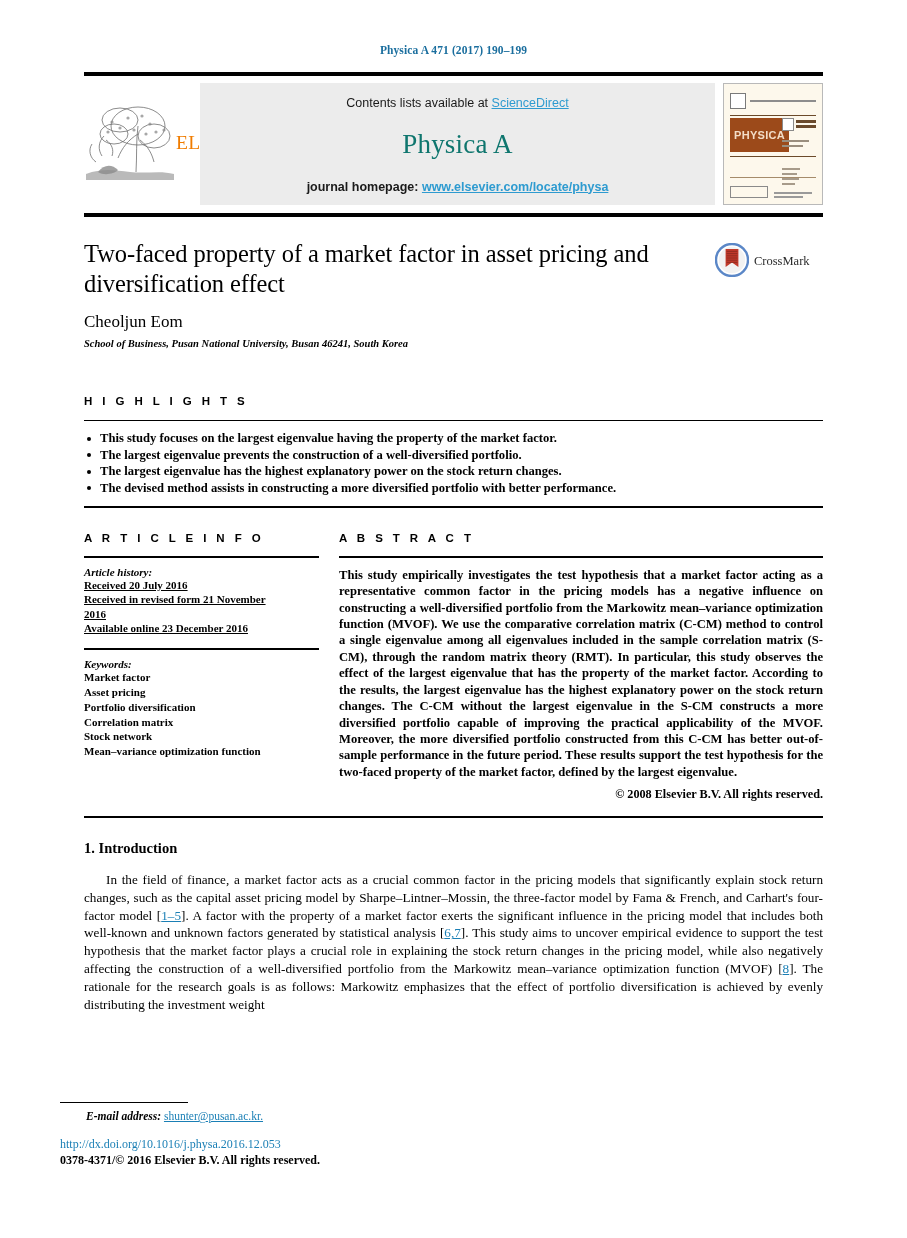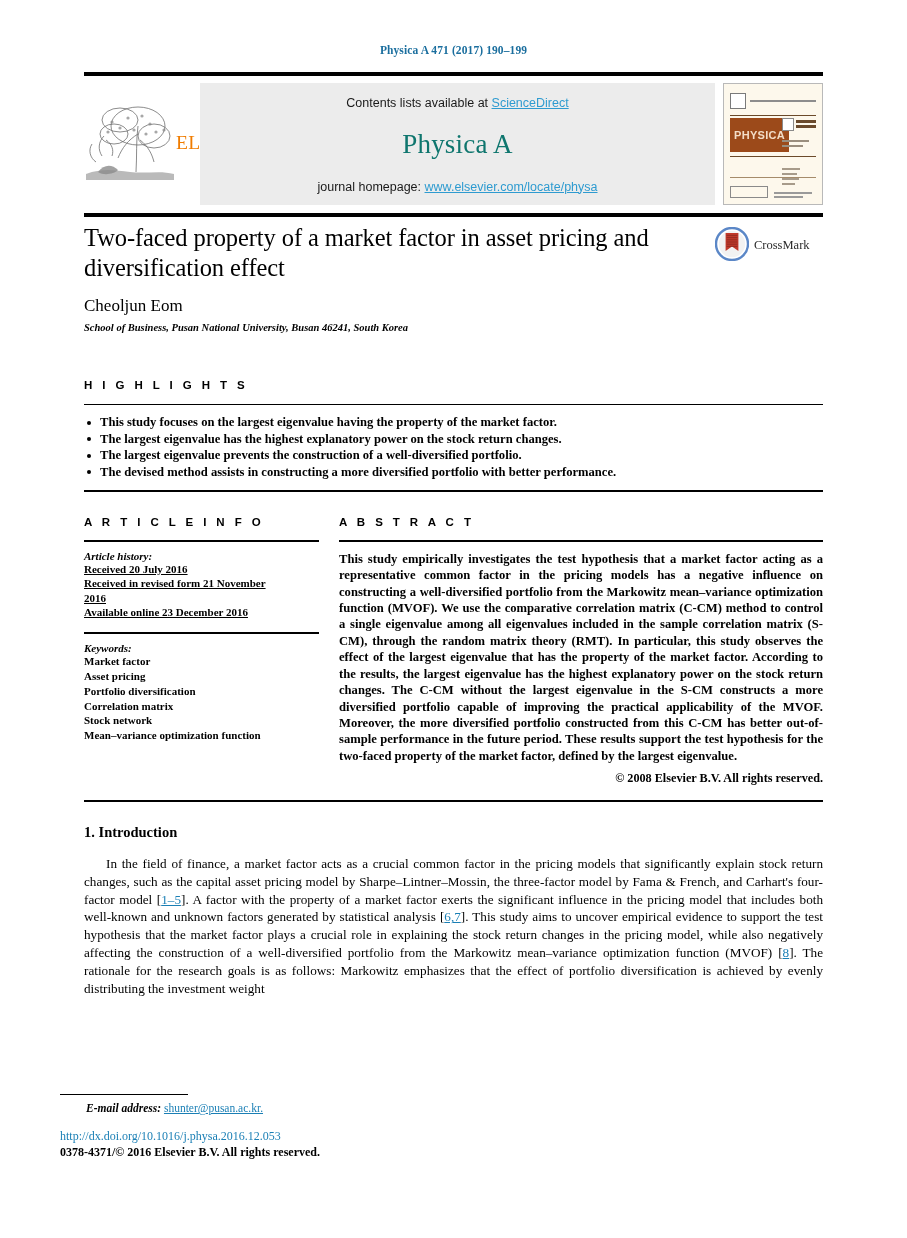--- a/index.html
+++ b/index.html
@@ -67,20 +67,21 @@
   .journalName {
     font-family: "Liberation Serif", serif;
     font-size: 27px;
     color: #0f766e;
     letter-spacing: .2px;
   }
   .homepageLine {
     font-family: "Liberation Sans", sans-serif;
     font-size: 12.5px;
     color: #1a1a1a;
+    font-weight: bold;
   }
   .homepageLine .lnk { color: #2e9bd0; }
 
   
   .coverThumb {
     width: 100px; flex: 0 0 100px;
     border: 1px solid #b9b9b9;
     background: #fdf8ec;
     position: relative;
     overflow: hidden;
@@ -110,21 +111,21 @@
   .cv-auth { position:absolute; left:58px; top:84px; right:8px; display:flex; flex-direction:column; gap:3px;}
   .cv-auth i { display:block; height:2px; background:#a79b8a;}
   .cv-bot { position:absolute; left:6px; right:6px; bottom:6px; display:flex; gap:6px;}
   .cv-bot div { flex:1; display:flex; flex-direction:column; gap:2px;}
   .cv-bot i { display:block; height:2px; background:#9a9a9a;}
   .cv-botbox { position:absolute; left:6px; bottom:6px; width:38px; height:12px; border:1px solid #8a8a8a;}
 
   .thickRule { height: 4px; background: #000; margin-top: 8px; }
 
   
-  .titleBlock { margin-top: 6px; display: flex; align-items: flex-start; justify-content: center; }
+  .titleBlock { margin-top: 22px; display: flex; align-items: flex-start; justify-content: center; }
   .titleText { flex: 1 1 auto; padding-right: 18px; }
   h1.paper-title {
     font-family: "Liberation Serif", serif;
     font-size: 24.5px;
     line-height: 30px;
     font-weight: normal;
     margin: 0;
     letter-spacing: -.1px;
   }
   .author {
@@ -213,21 +214,21 @@
     font-family: "Liberation Serif", serif;
     font-size: 13.2px;
     line-height: 17.8px;
     text-align: justify;
     margin: 14px 0 0 0;
     text-indent: 22px;
   }
   .cite { color: #1a7fb5; }
 
   
-  .footer { position: absolute; left: 60px; right: 60px; bottom: 78px; }
+  .footer { position: absolute; left: 60px; right: 60px; bottom: 70px; }
   .fn-rule { width: 128px; height: 1.4px; background: #000; }
   .fn-email {
     font-family: "Liberation Serif", serif;
     font-size: 11.5px; margin-top: 7px; padding-left: 26px;
   }
   .fn-email .lab { font-style: italic; font-weight: bold; }
   .fn-email .mail { color: #1a7fb5; }
   .fn-doi {
     font-family: "Liberation Serif", serif;
     font-size: 12px; color: #1a7fb5; margin-top: 15px;
@@ -356,22 +357,22 @@
       </span>
       <span class="cmLabel">CrossMark</span>
     </div>
   </div>
 
   <div class="highlights">
     <div class="sec-head">H I G H L I G H T S</div>
     <div class="hl-rule"></div>
     <ul class="hl-list">
       <li>This study focuses on the largest eigenvalue having the property of the market factor.</li>
+      <li>The largest eigenvalue prevents the construction of a well-diversified portfolio.</li>
       <li>The largest eigenvalue has the highest explanatory power on the stock return changes.</li>
-      <li>The largest eigenvalue prevents the construction of a well-diversified portfolio.</li>
       <li>The devised method assists in constructing a more diversified portfolio with better performance.</li>
     </ul>
     <div class="hl-botrule"></div>
   </div>
 
   <div class="twoCol">
     <div class="infoCol">
       <div class="sec-head">A R T I C L E   I N F O</div>
       <div class="col-rule"></div>
       <div class="ai-sub">Article history:</div>

